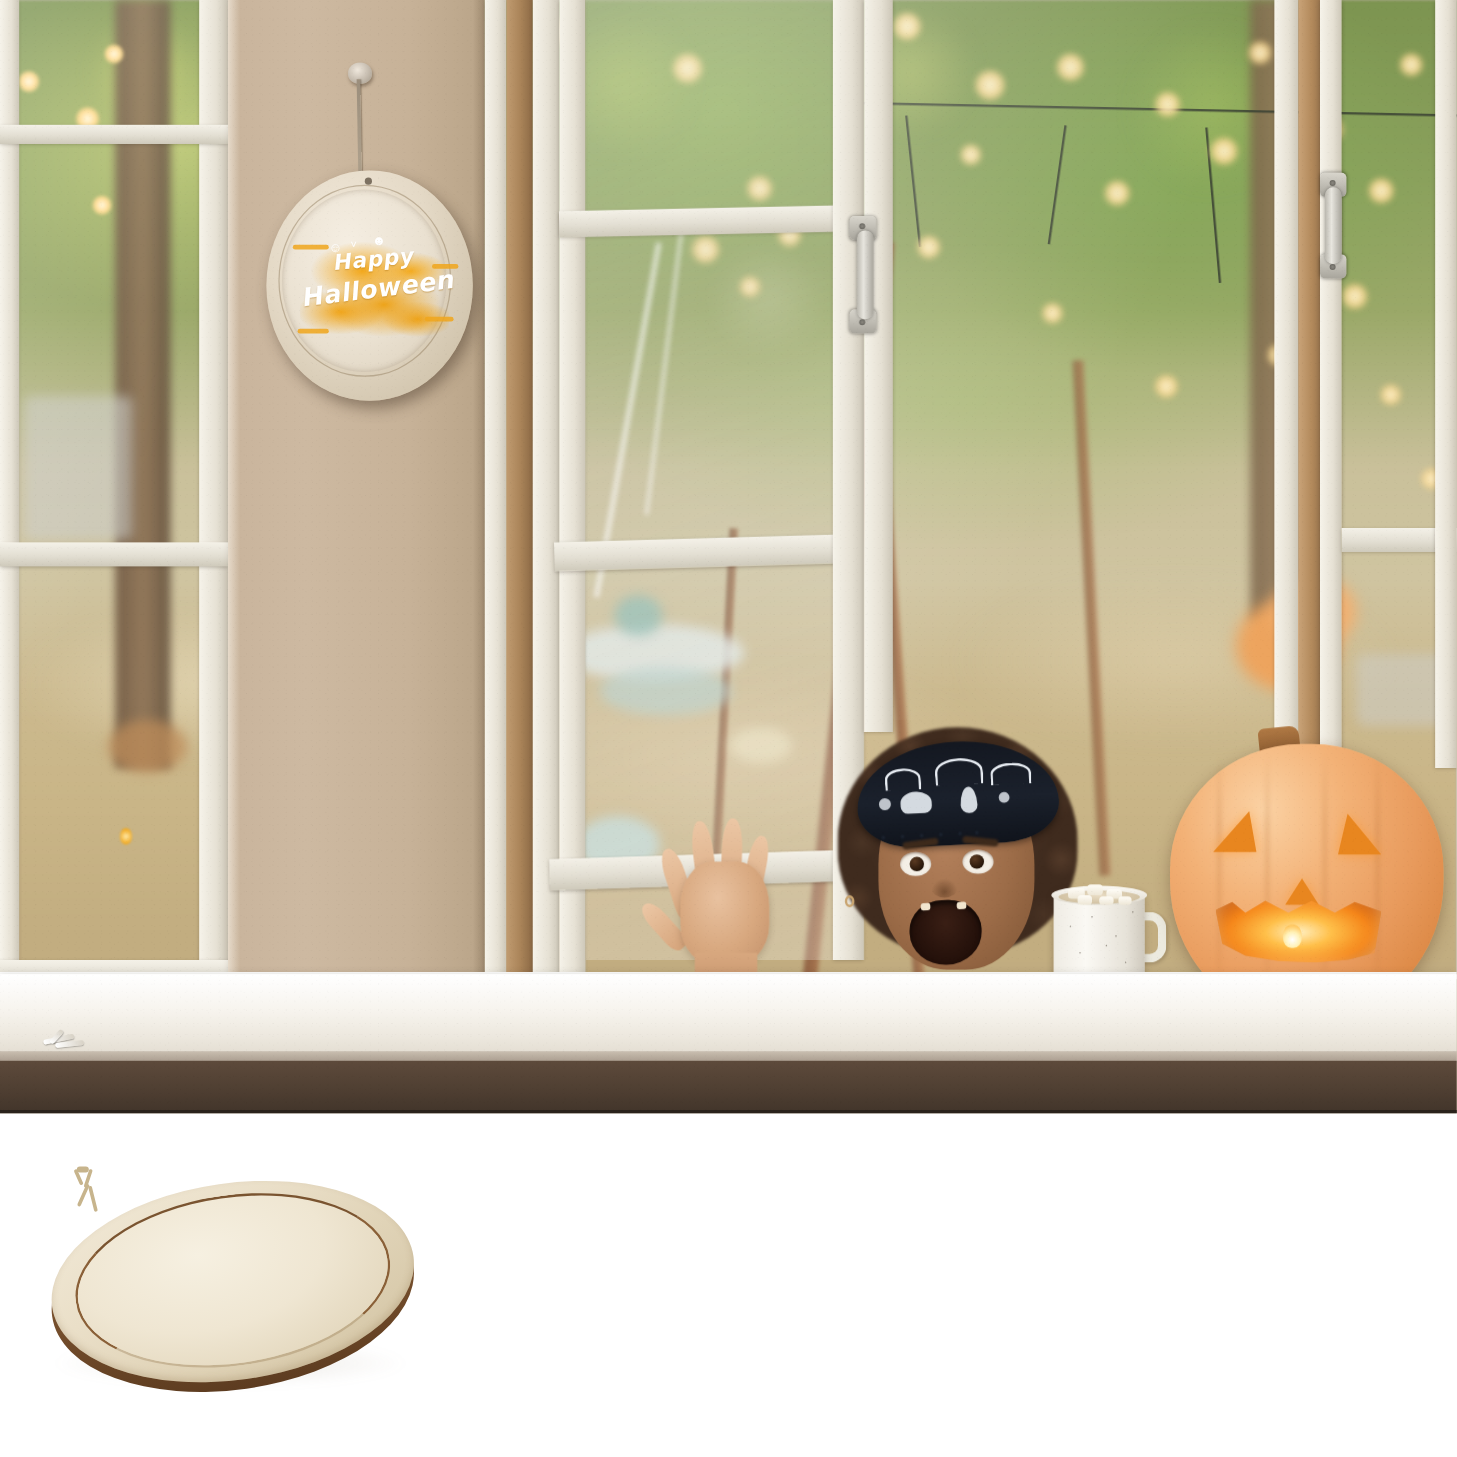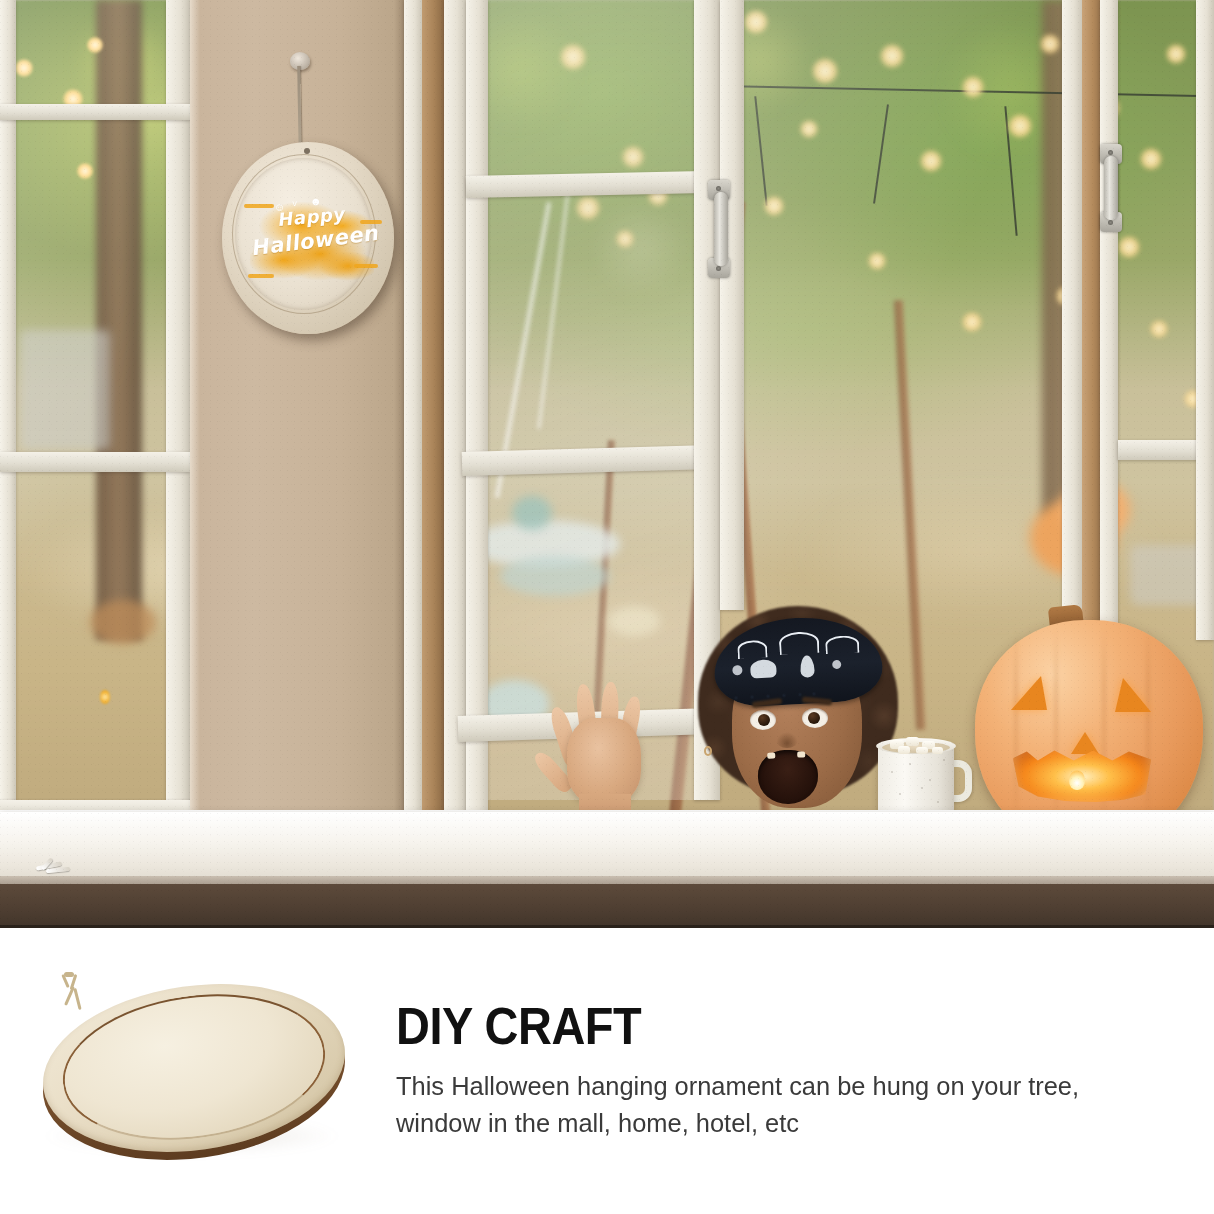--- a/index.html
+++ b/index.html
@@ -794,20 +794,16 @@
         <i style="left:6px;top:14px;width:3px;height:20px;transform:rotate(24deg);"></i>
         <i style="left:14px;top:16px;width:3px;height:22px;transform:rotate(-14deg);"></i>
         <i style="left:2px;top:0px;width:10px;height:5px;border-radius:3px;"></i>
       </div>
       <div class="disc-edge"></div>
       <div class="disc-outer"></div>
       <div class="disc-groove"></div>
       <div class="disc-inner"></div>
     </div>
 
-    <div class="info-text">
-      <div class="headline">DIY CRAFT</div>
-      <div class="subtext">This Halloween hanging ornament can be hung on your tree, window in the mall, home, hotel, etc</div>
-    </div>
 
   </div>
 
 </div>
 
 </body></html>

